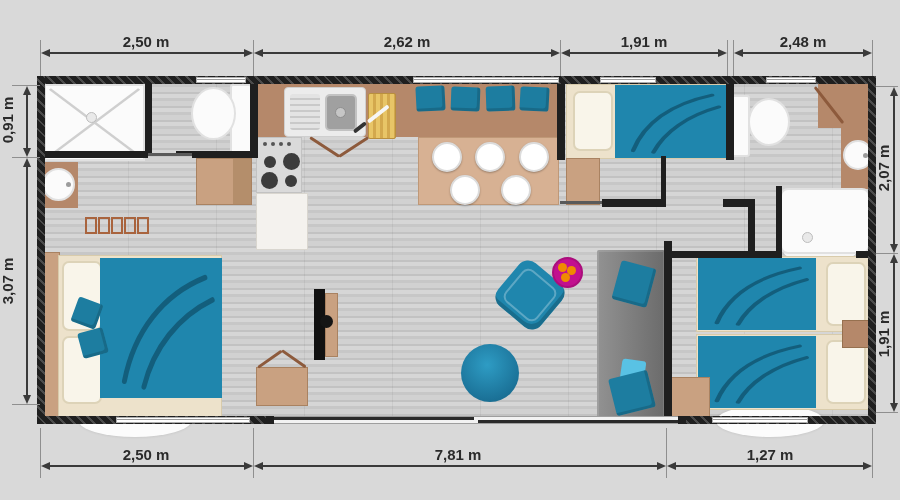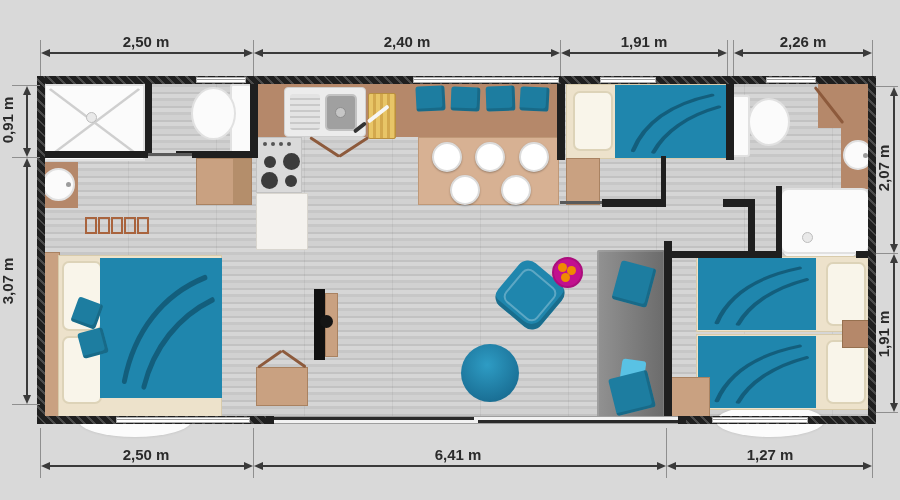--- a/index.html
+++ b/index.html
@@ -232,46 +232,46 @@
   <div class="abs wline" style="left:872px;top:40px;width:1px;height:36px;"></div>
 
   <div class="abs dline" style="left:48px;top:52px;width:198px;height:2px;"></div>
   <div class="abs ah l" style="left:41px;top:49px;"></div>
   <div class="abs ah r" style="left:244px;top:49px;"></div>
   <span class="dimlabel" style="left:116px;top:34px;">2,50 m</span>
 
   <div class="abs dline" style="left:262px;top:52px;width:290px;height:2px;"></div>
   <div class="abs ah l" style="left:254px;top:49px;"></div>
   <div class="abs ah r" style="left:551px;top:49px;"></div>
-  <span class="dimlabel" style="left:377px;top:34px;">2,40 m</span>
+  <span class="dimlabel" style="left:377px;top:34px;">2,62 m</span>
 
   <div class="abs dline" style="left:568px;top:52px;width:150px;height:2px;"></div>
   <div class="abs ah l" style="left:561px;top:49px;"></div>
   <div class="abs ah r" style="left:718px;top:49px;"></div>
   <span class="dimlabel" style="left:614px;top:34px;">1,91 m</span>
 
   <div class="abs dline" style="left:741px;top:52px;width:124px;height:2px;"></div>
   <div class="abs ah l" style="left:734px;top:49px;"></div>
   <div class="abs ah r" style="left:863px;top:49px;"></div>
-  <span class="dimlabel" style="left:773px;top:34px;">2,26 m</span>
+  <span class="dimlabel" style="left:773px;top:34px;">2,48 m</span>
 
   <div class="abs wline" style="left:40px;top:428px;width:1px;height:50px;"></div>
   <div class="abs wline" style="left:253px;top:428px;width:1px;height:50px;"></div>
   <div class="abs wline" style="left:666px;top:428px;width:1px;height:50px;"></div>
   <div class="abs wline" style="left:872px;top:428px;width:1px;height:50px;"></div>
 
   <div class="abs dline" style="left:48px;top:465px;width:198px;height:2px;"></div>
   <div class="abs ah l" style="left:41px;top:462px;"></div>
   <div class="abs ah r" style="left:244px;top:462px;"></div>
   <span class="dimlabel" style="left:116px;top:447px;">2,50 m</span>
 
   <div class="abs dline" style="left:262px;top:465px;width:396px;height:2px;"></div>
   <div class="abs ah l" style="left:254px;top:462px;"></div>
   <div class="abs ah r" style="left:657px;top:462px;"></div>
-  <span class="dimlabel" style="left:428px;top:447px;">6,41 m</span>
+  <span class="dimlabel" style="left:428px;top:447px;">7,81 m</span>
 
   <div class="abs dline" style="left:674px;top:465px;width:190px;height:2px;"></div>
   <div class="abs ah l" style="left:667px;top:462px;"></div>
   <div class="abs ah r" style="left:863px;top:462px;"></div>
   <span class="dimlabel" style="left:740px;top:447px;">1,27 m</span>
 
   <div class="abs wline" style="left:12px;top:85px;width:28px;height:1px;"></div>
   <div class="abs wline" style="left:12px;top:157px;width:28px;height:1px;"></div>
   <div class="abs wline" style="left:12px;top:404px;width:28px;height:1px;"></div>
 

